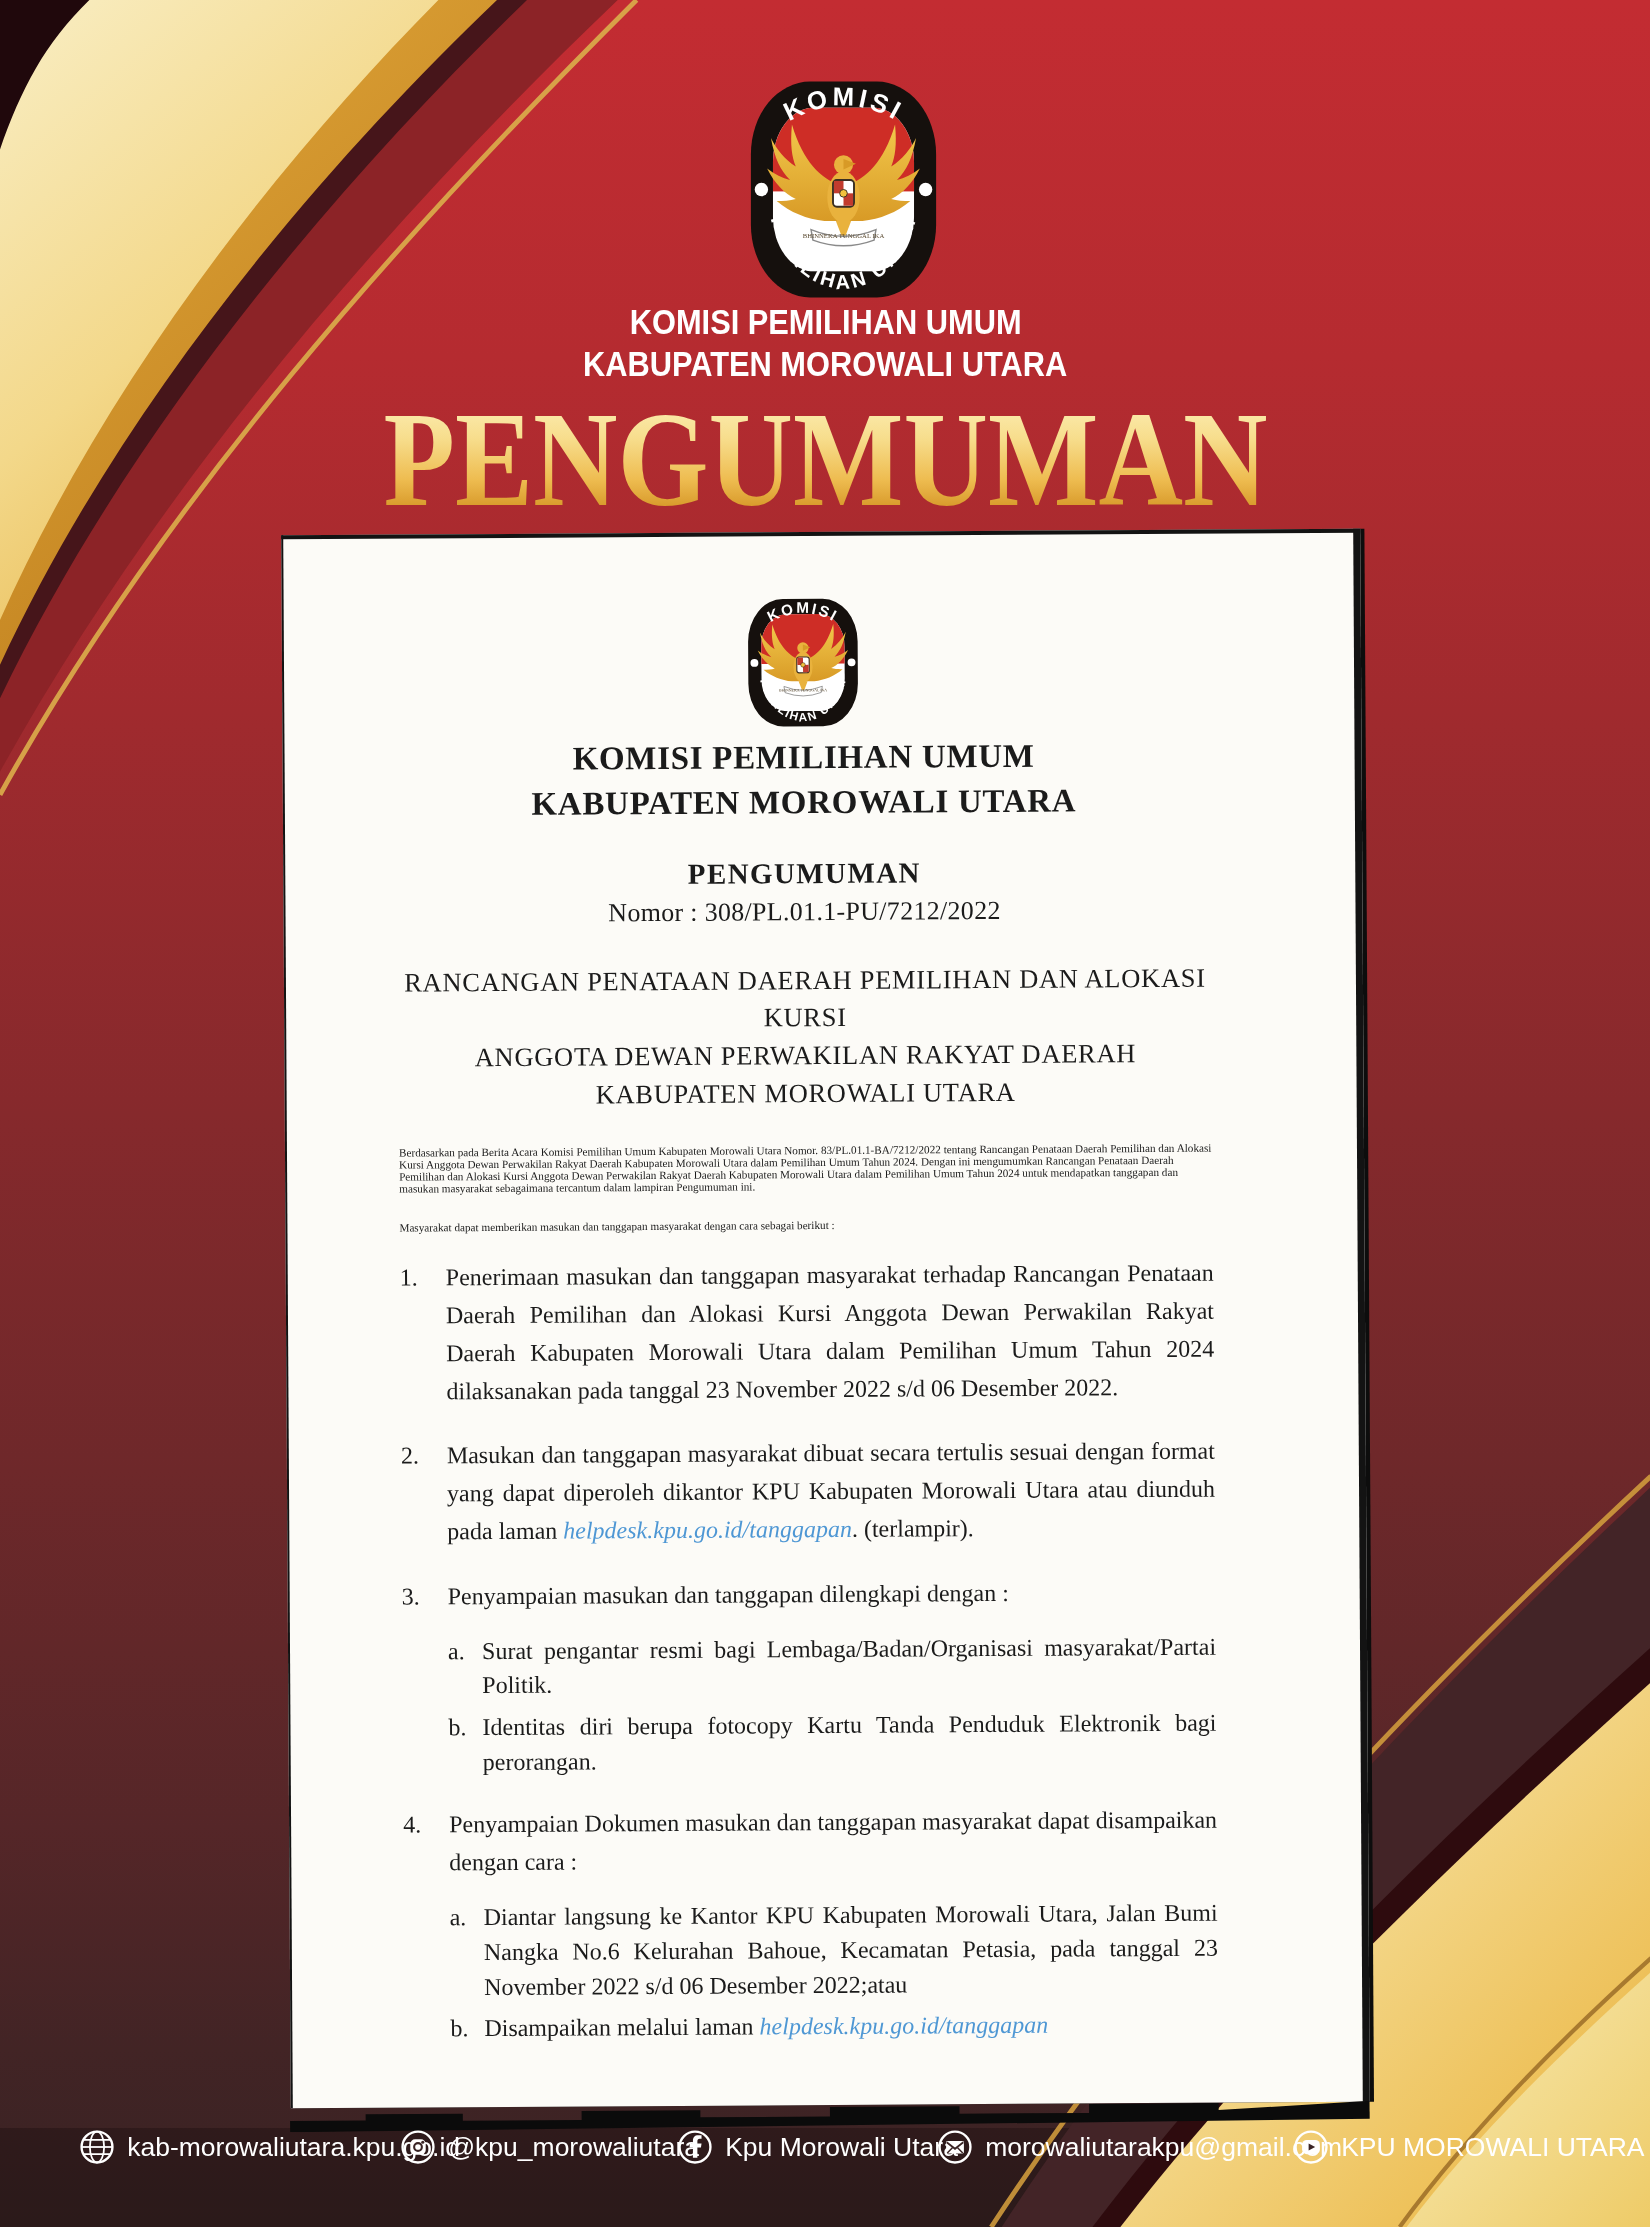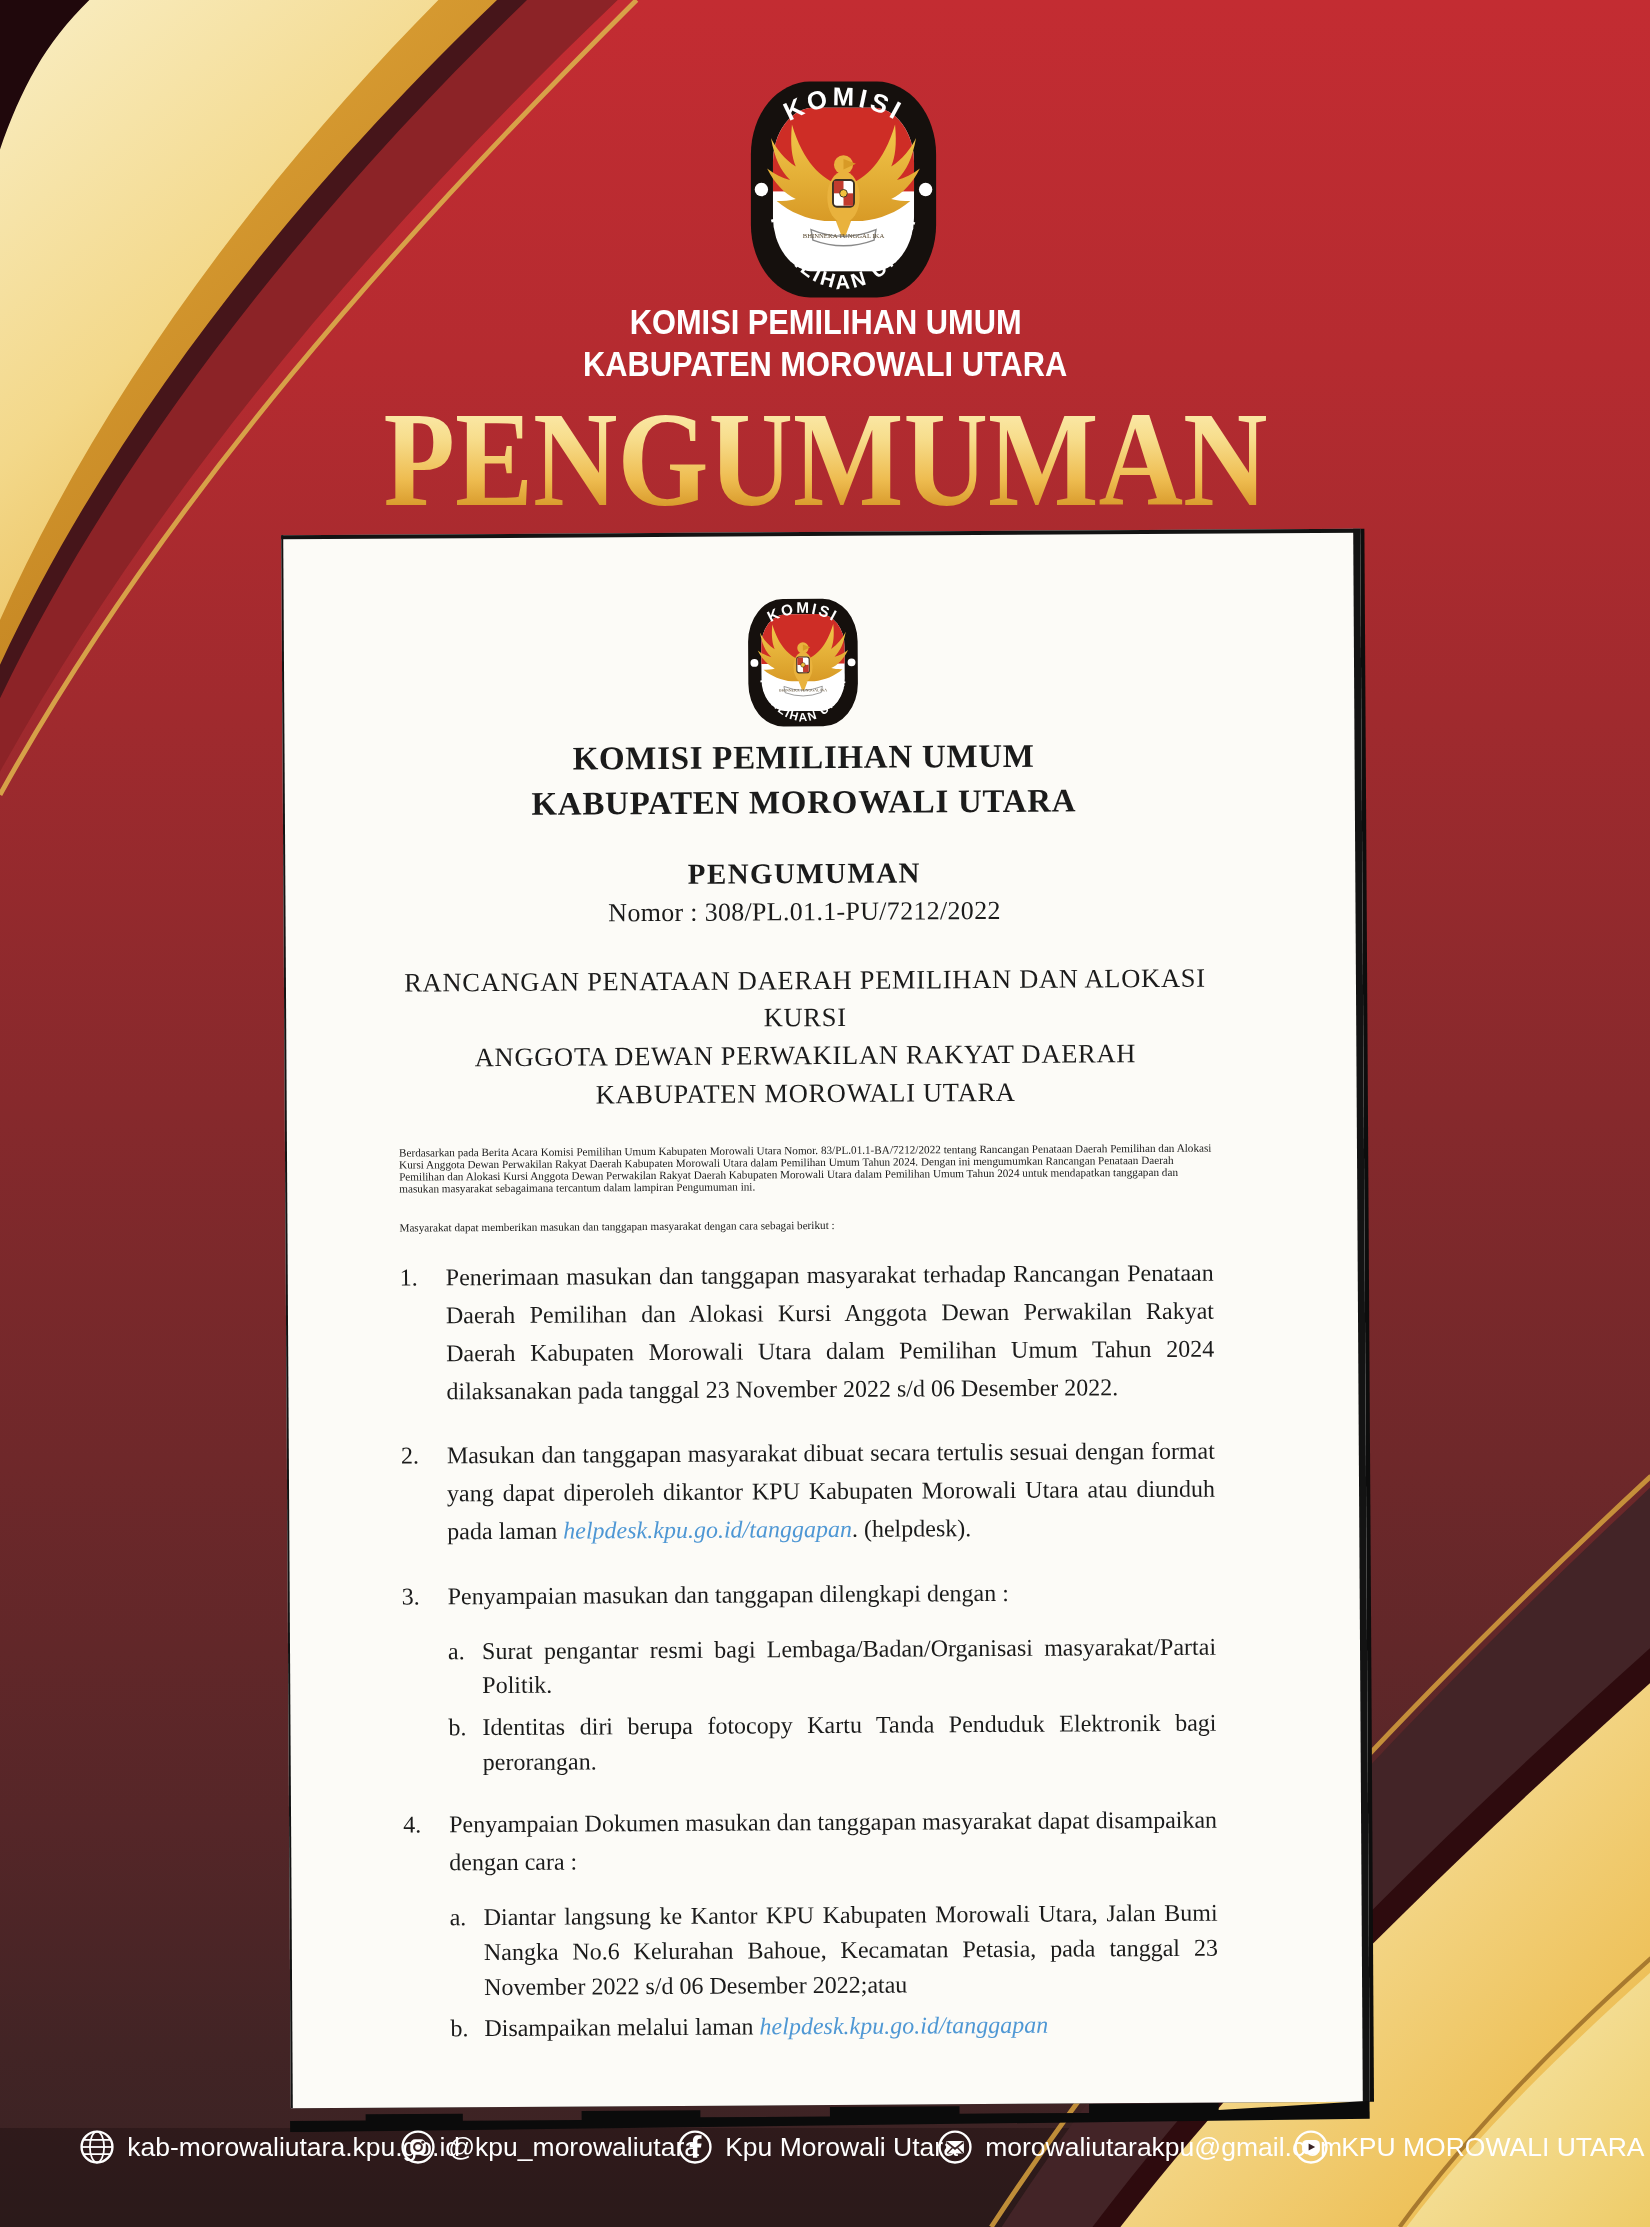--- a/index.html
+++ b/index.html
@@ -173,21 +173,21 @@
   <p id="para1">Berdasarkan pada Berita Acara Komisi Pemilihan Umum Kabupaten Morowali Utara Nomor. 83/PL.01.1-BA/7212/2022 tentang Rancangan Penataan Daerah Pemilihan dan Alokasi Kursi Anggota Dewan Perwakilan Rakyat Daerah Kabupaten Morowali Utara dalam Pemilihan Umum Tahun 2024. Dengan ini mengumumkan Rancangan Penataan Daerah Pemilihan dan Alokasi Kursi Anggota Dewan Perwakilan Rakyat Daerah Kabupaten Morowali Utara dalam Pemilihan Umum Tahun 2024 untuk mendapatkan tanggapan dan masukan masyarakat sebagaimana tercantum dalam lampiran Pengumuman ini.</p>
   <p id="para2">Masyarakat dapat memberikan masukan dan tanggapan masyarakat dengan cara sebagai berikut :</p>
 
   <div class="oli">
     <span class="num">1.</span>
     <div class="bd">Penerimaan masukan dan tanggapan masyarakat terhadap Rancangan Penataan Daerah Pemilihan dan Alokasi Kursi Anggota Dewan Perwakilan Rakyat Daerah Kabupaten Morowali Utara dalam Pemilihan Umum Tahun 2024 dilaksanakan pada tanggal 23 November 2022 s/d 06 Desember 2022.</div>
   </div>
 
   <div class="oli">
     <span class="num">2.</span>
-    <div class="bd"><span>Masukan dan tanggapan masyarakat dibuat secara tertulis sesuai dengan format yang dapat diperoleh dikantor KPU Kabupaten Morowali Utara atau diunduh pada laman </span><a class="doclink">helpdesk.kpu.go.id/tanggapan</a><span>. (helpdesk).</span></div>
+    <div class="bd"><span>Masukan dan tanggapan masyarakat dibuat secara tertulis sesuai dengan format yang dapat diperoleh dikantor KPU Kabupaten Morowali Utara atau diunduh pada laman </span><a class="doclink">helpdesk.kpu.go.id/tanggapan</a><span>. (terlampir).</span></div>
   </div>
 
   <div class="oli">
     <span class="num">3.</span>
     <div class="bd">
       <span>Penyampaian masukan dan tanggapan dilengkapi dengan :</span>
       <div class="sublist">
         <div class="sub">
           <span class="num">a.</span>
           <div class="bd">Surat pengantar resmi bagi Lembaga/Badan/Organisasi masyarakat/Partai Politik.</div>

